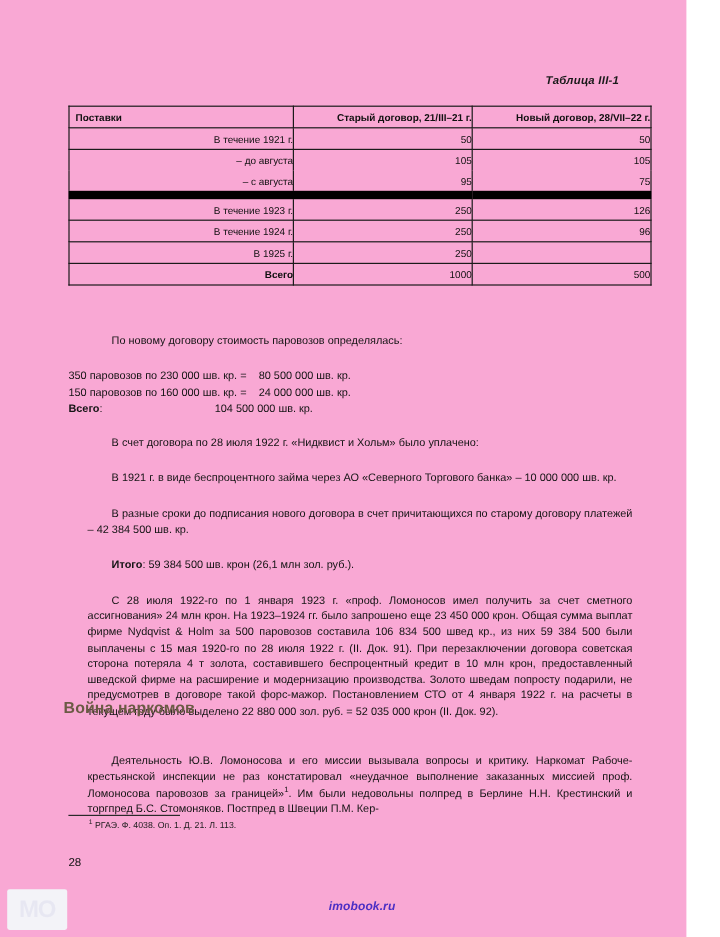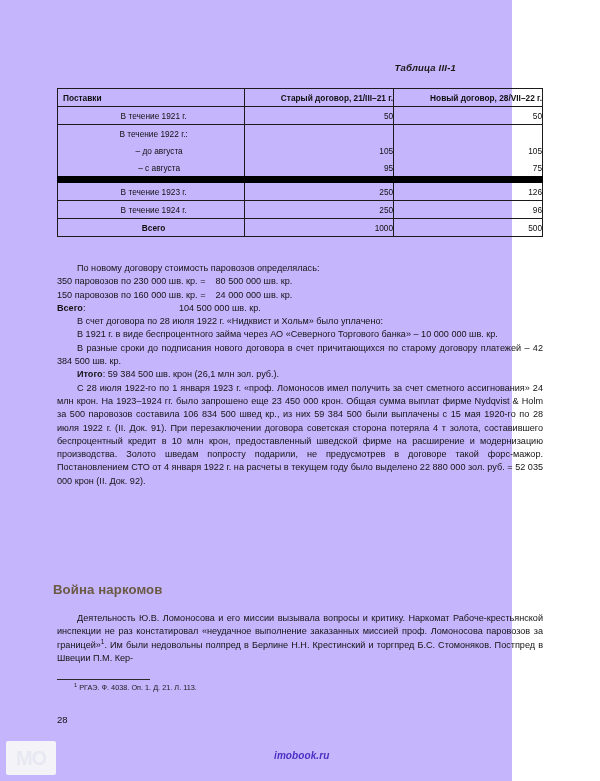--- a/index.html
+++ b/index.html
@@ -12,23 +12,23 @@
     height: 781px;
     position: relative;
     overflow: hidden;
     font-family: "Liberation Sans", sans-serif;
     color: #111;
   }
 
   .page {
     position: absolute;
     left: 0; top: 0;
-    width: 512px;
+    width: 572px;
     height: 781px;
-    background: #c4b5fd;
+    background: #f9a8d4;
   }
 
   
   .table-caption {
     position: absolute;
     right: 56px;
     top: 62px;
     font-size: 9.5px;
     font-style: italic;
     font-weight: bold;
@@ -53,38 +53,38 @@
     vertical-align: middle;
   }
   .data-table th {
     font-weight: bold;
     text-align: center;
     height: 17px;
     margin-left: 36px;
   }
   .data-table .col-label { width: 178px; text-align: left; padding-left: 5px; }
   .data-table .col-num   { width: 154px; text-align: right; }
-  .data-table td.col-label { text-align: center; padding-left: 5px; }
+  .data-table td.col-label { text-align: right; padding-left: 5px; }
   .data-table tr.sub td.col-label { padding-left: 16px; }
   .data-table tr.sub td { border-top: none; border-bottom: none; }
   .data-table tr.sub-last td { border-bottom: 7px solid #000000; }
   .data-table tr.sub-first td { border-top: none; }
   .data-table tr.grouphead td { border-bottom: none; }
   .data-table tr.total td { font-weight: bold; }
   .data-table tr.total td.col-num { font-weight: normal; }
 
   
   .body-block {
     position: absolute;
     left: 57px;
     top: 262px;
     width: 486px;
   }
   p.txt {
-    margin: 0;
+    margin: 16px;
     font-size: 9.1px;
     line-height: 13.3px;
     text-align: justify;
     text-indent: 20px;
     color: #141414;
     -webkit-hyphens: none;
     hyphens: none;
   }
 
   
@@ -190,44 +190,44 @@
         <th class="col-num">Старый договор, 21/III–21 г.</th>
         <th class="col-num">Новый договор, 28/VII–22 г.</th>
       </tr>
     </thead>
     <tbody>
       <tr>
         <td class="col-label">В течение 1921 г.</td>
         <td class="col-num">50</td>
         <td class="col-num">50</td>
       </tr>
-      <tr class="grouphead">
-        <td class="col-label">В течение 1922 г.:</td>
-        <td class="col-num"></td>
-        <td class="col-num"></td>
-      </tr>
       <tr class="sub sub-first">
         <td class="col-label">– до августа</td>
         <td class="col-num">105</td>
         <td class="col-num">105</td>
       </tr>
       <tr class="sub sub-last">
         <td class="col-label">– с августа</td>
         <td class="col-num">95</td>
         <td class="col-num">75</td>
       </tr>
       <tr>
         <td class="col-label">В течение 1923 г.</td>
         <td class="col-num">250</td>
         <td class="col-num">126</td>
       </tr>
       <tr>
         <td class="col-label">В течение 1924 г.</td>
         <td class="col-num">250</td>
         <td class="col-num">96</td>
+      </tr>
+      <tr>
+        <td class="col-label">В 1925 г.</td>
+        <td class="col-num">250</td>
+        <td class="col-num"></td>
       </tr>
       <tr class="total">
         <td class="col-label">Всего</td>
         <td class="col-num">1000</td>
         <td class="col-num">500</td>
       </tr>
     </tbody>
   </table>
 
   <div class="body-block">

